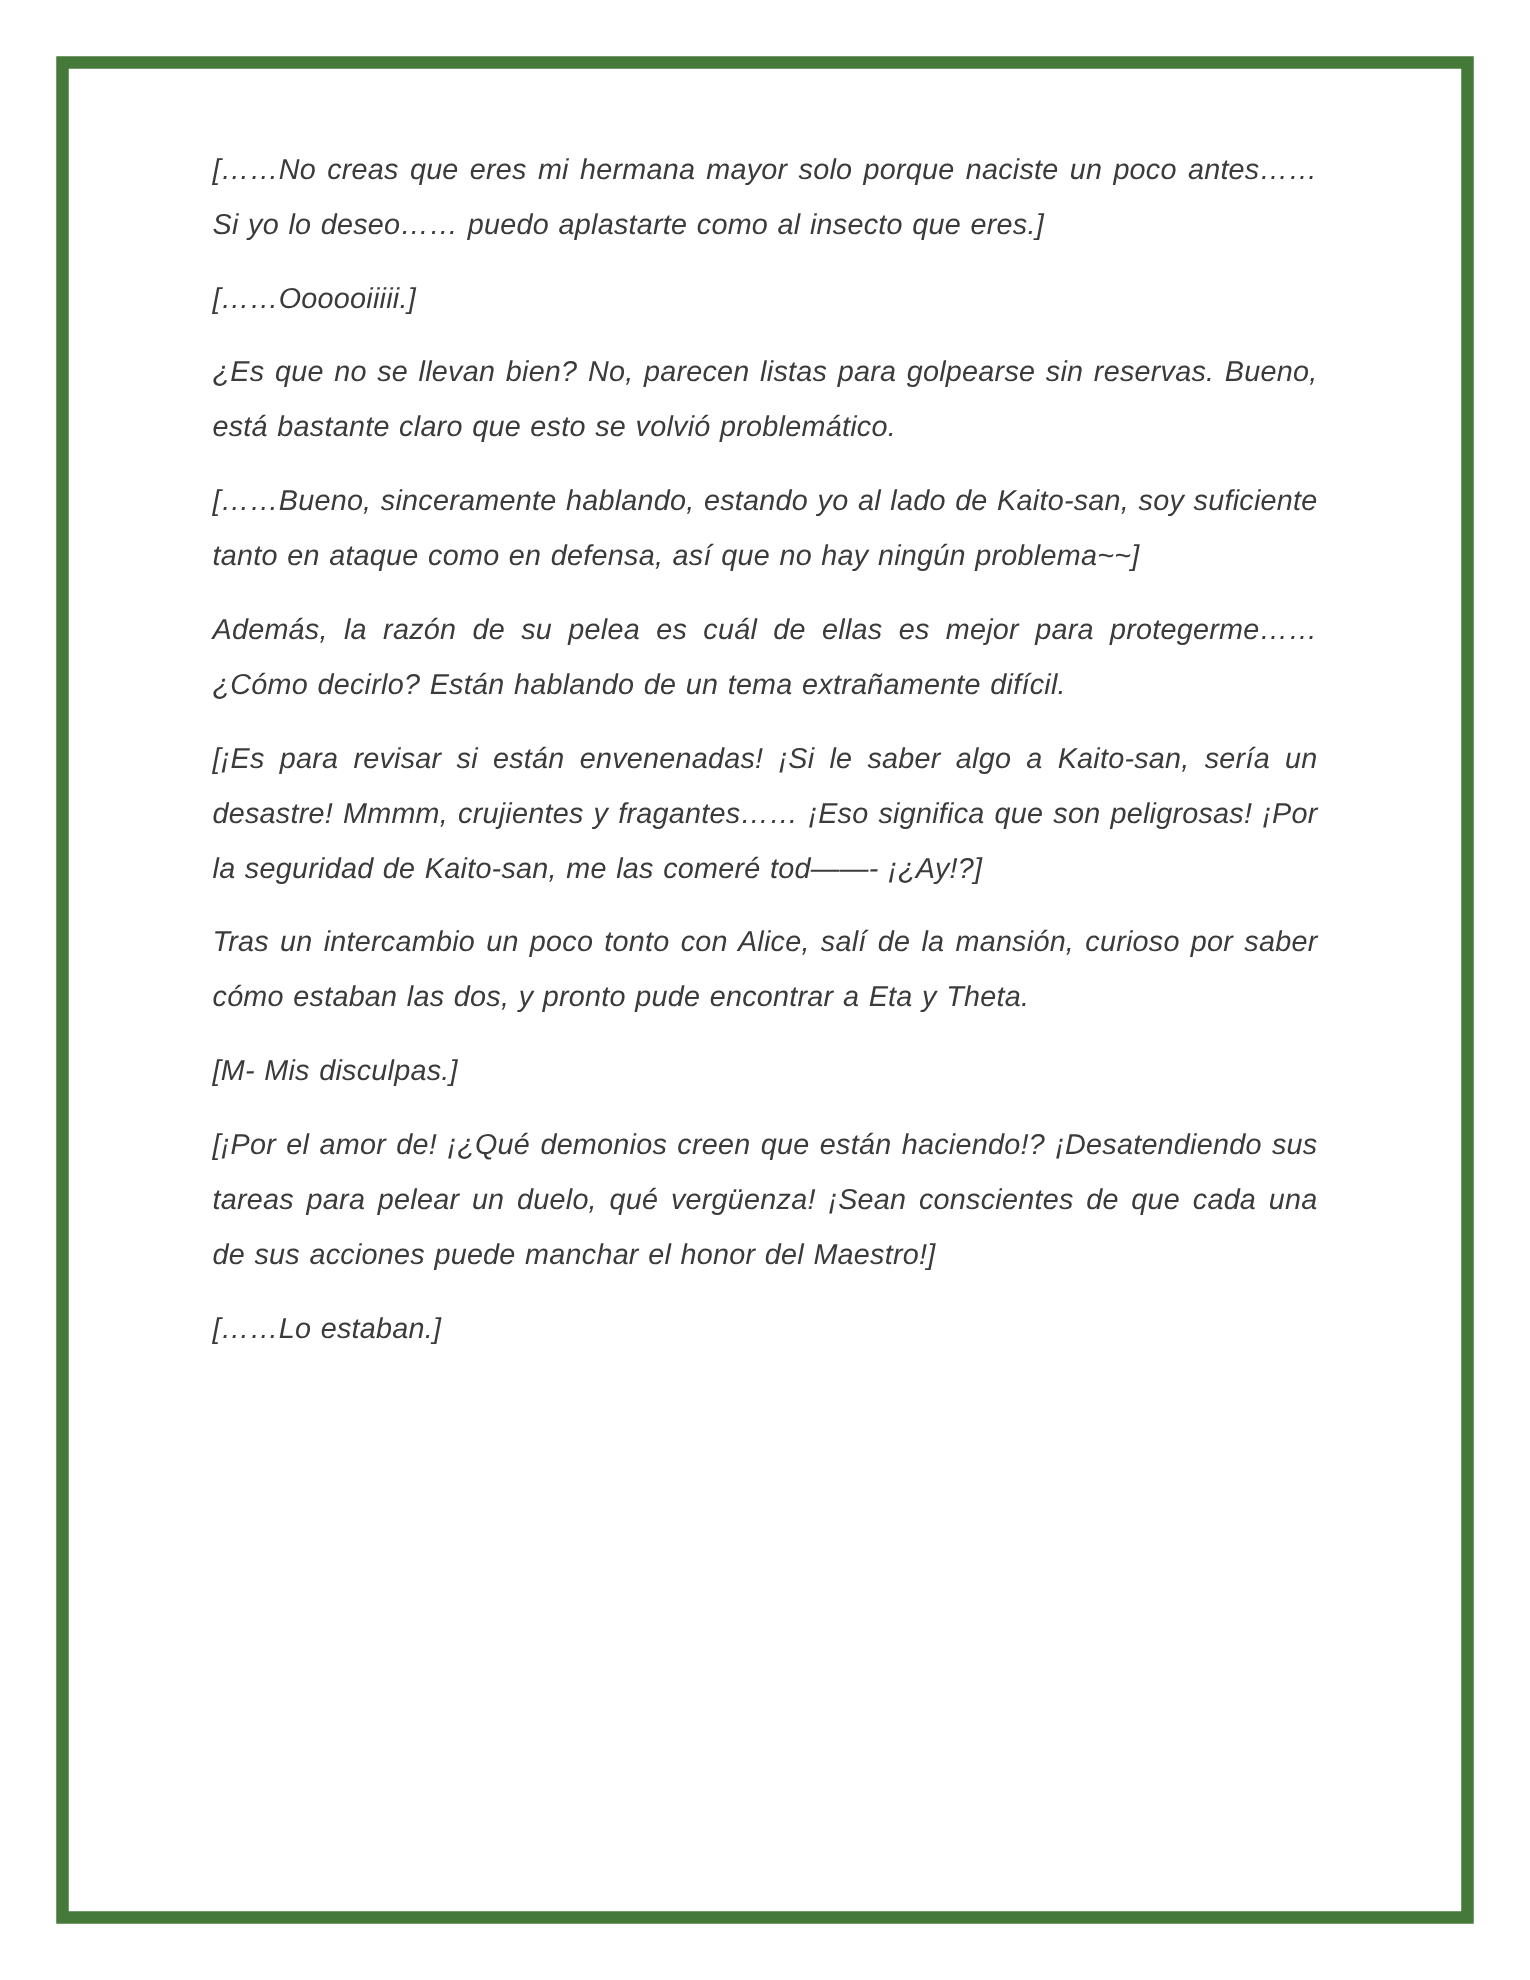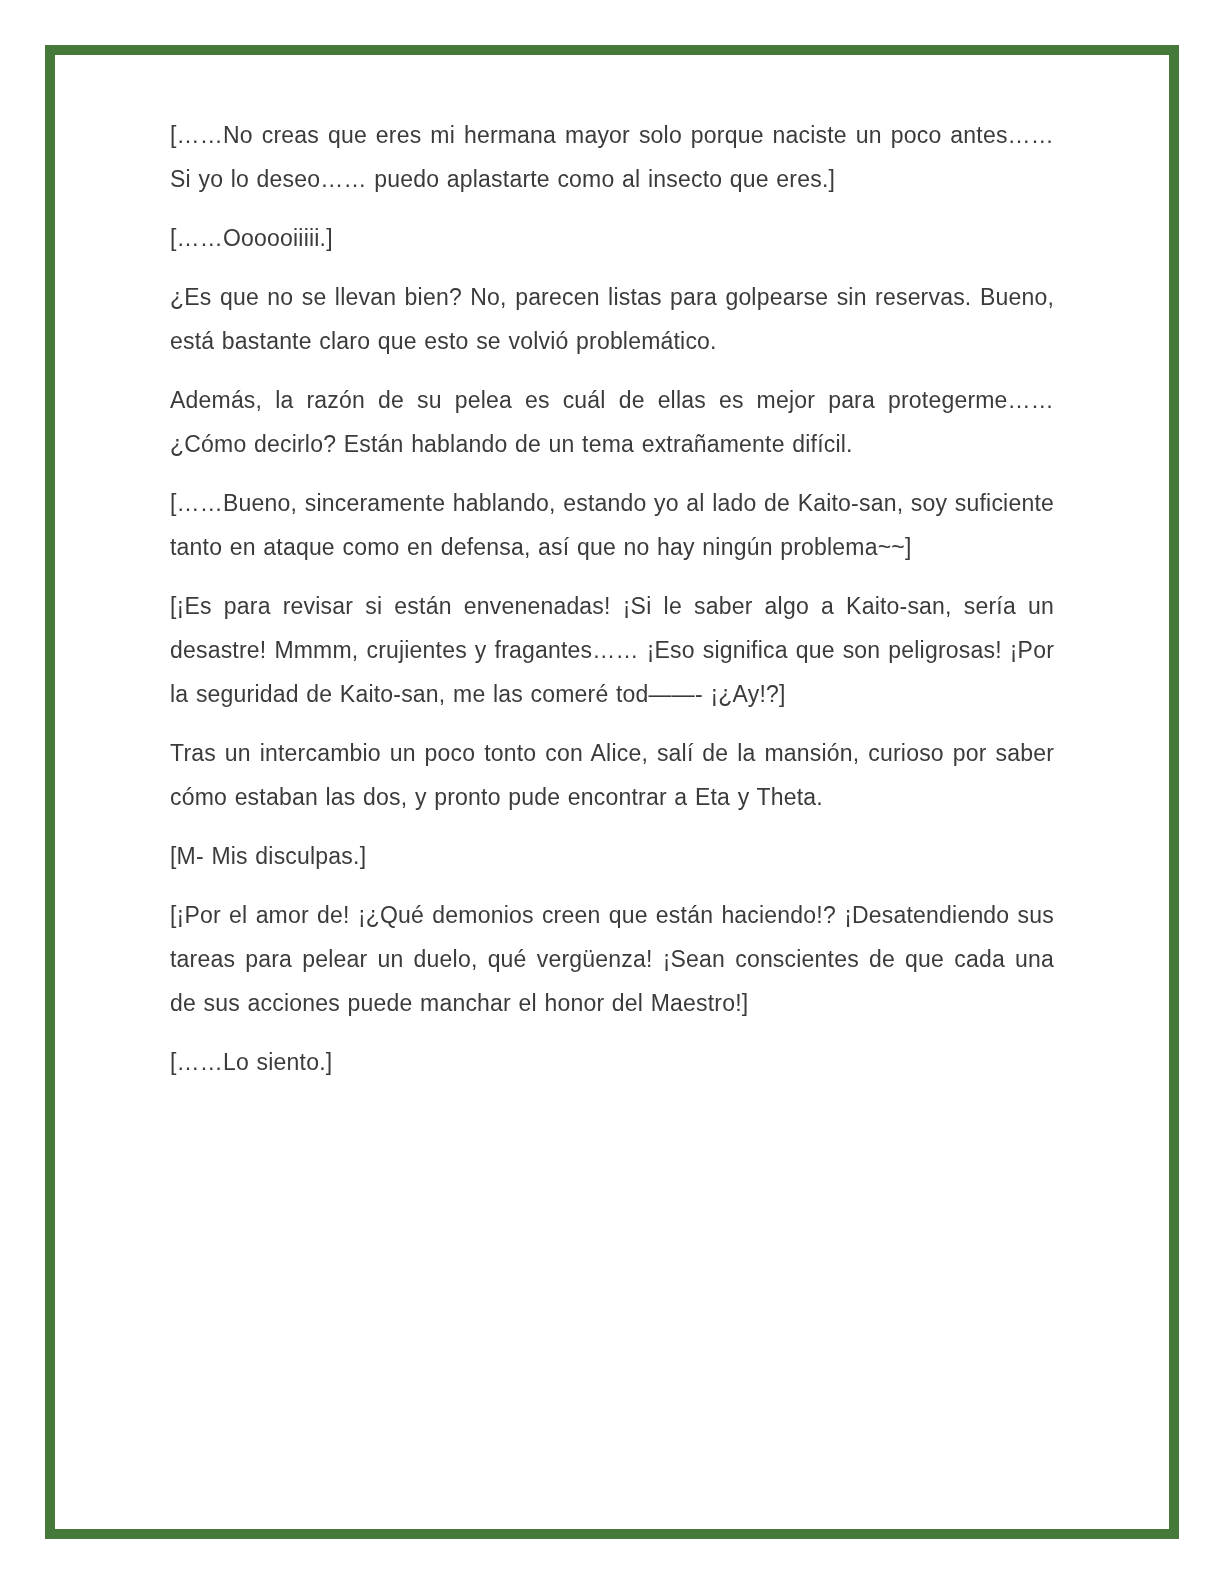--- a/index.html
+++ b/index.html
@@ -20,40 +20,41 @@
     left: 45px;
     right: 45px;
     bottom: 45px;
     border: 10px solid #45793a;
     background: #ffffff;
     box-sizing: border-box;
   }
   .doc-content {
     padding: 58px 115px 40px 115px;
     box-sizing: border-box;
+    font-style: italic;
   }
   .doc-content p {
     margin: 0 0 15px 0;
     font-size: 23px;
     line-height: 44px;
     color: #3b3b3b;
     text-align: justify;
     letter-spacing: 0.2px;
     word-spacing: 1px;
   }
 </style>
 </head>
 <body>
 
 <div class="page-frame">
   <div class="doc-content">
     <p>[……No creas que eres mi hermana mayor solo porque naciste un poco antes…… Si yo lo deseo…… puedo aplastarte como al insecto que eres.]</p>
     <p>[……Oooooiiiii.]</p>
     <p>¿Es que no se llevan bien? No, parecen listas para golpearse sin reservas. Bueno, está bastante claro que esto se volvió problemático.</p>
+    <p>[……Bueno, sinceramente hablando, estando yo al lado de Kaito-san, soy suficiente tanto en ataque como en defensa, así que no hay ningún problema~~]</p>
     <p>Además, la razón de su pelea es cuál de ellas es mejor para protegerme…… ¿Cómo decirlo? Están hablando de un tema extrañamente difícil.</p>
-    <p>[……Bueno, sinceramente hablando, estando yo al lado de Kaito-san, soy suficiente tanto en ataque como en defensa, así que no hay ningún problema~~]</p>
     <p>[¡Es para revisar si están envenenadas! ¡Si le saber algo a Kaito-san, sería un desastre! Mmmm, crujientes y fragantes…… ¡Eso significa que son peligrosas! ¡Por la seguridad de Kaito-san, me las comeré tod——- ¡¿Ay!?]</p>
     <p>Tras un intercambio un poco tonto con Alice, salí de la mansión, curioso por saber cómo estaban las dos, y pronto pude encontrar a Eta y Theta.</p>
     <p>[M- Mis disculpas.]</p>
     <p>[¡Por el amor de! ¡¿Qué demonios creen que están haciendo!? ¡Desatendiendo sus tareas para pelear un duelo, qué vergüenza! ¡Sean conscientes de que cada una de sus acciones puede manchar el honor del Maestro!]</p>
-    <p>[……Lo siento.]</p>
+    <p>[……Lo estaban.]</p>
   </div>
 </div>
 
 </body></html>

